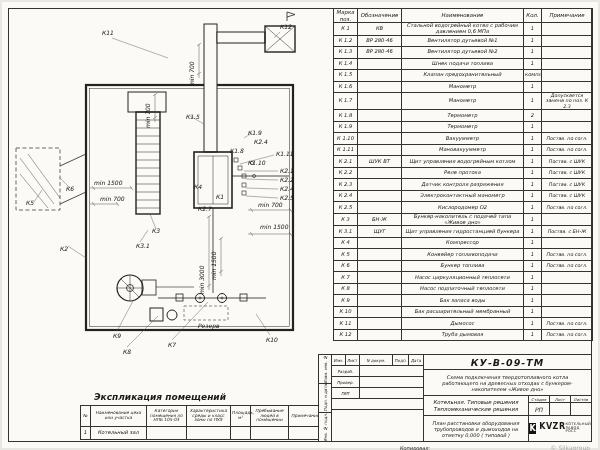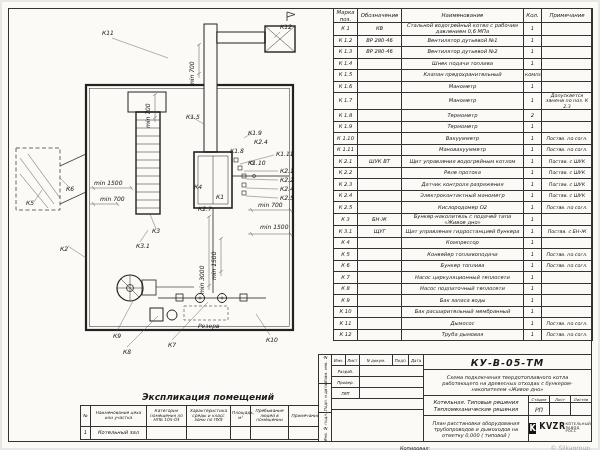--- a/index.html
+++ b/index.html
@@ -20,21 +20,21 @@
   .spec-wrap{position:absolute;top:6px;right:6px;width:259px;}
   table.spec{border-collapse:collapse;table-layout:fixed;width:259px;font-size:5.2px;font-style:italic;}
   table.spec th,table.spec td{border:0.7px solid #333;padding:0 1px;line-height:1.12;overflow:hidden;text-align:center;vertical-align:middle;font-weight:normal;}
   table.spec th{font-size:5.4px;height:13px;}
   table.spec td{height:10.5px;}
   table.spec td.c-name{text-align:center;}
   table.spec td.c-note{font-size:4.8px;}
 
   
   .expl{position:absolute;left:78px;bottom:8px;width:242px;}
-  .expl-title{font-size:9px;font-style:italic;font-weight:bold;margin:0 0 3px 14px;text-align:center;}
+  .expl-title{font-size:9px;font-style:italic;font-weight:bold;margin:0 0 3px 14px;}
   table.expl-t{border-collapse:collapse;table-layout:fixed;width:242px;font-style:italic;}
   table.expl-t th,table.expl-t td{border:0.7px solid #333;padding:0 1px;text-align:center;vertical-align:middle;font-weight:normal;line-height:1.1;}
   table.expl-t th{font-size:4.3px;height:20px;}
   table.expl-t td{font-size:5.2px;height:12px;}
 
   
   .tb{position:absolute;right:6px;bottom:6px;width:259px;height:86px;border:1px solid #333;display:flex;font-style:italic;background:#fbfaf6;}
   .tb *{box-sizing:border-box;}
   .tb-left{width:92px;border-right:1px solid #333;display:flex;flex-direction:column;}
   .tb-lrow{display:flex;border-bottom:0.7px solid #333;height:11px;font-size:4px;align-items:center;}
@@ -467,21 +467,21 @@
         <div class="tb-lc" style="flex:1"></div>
       </div>
       <div class="tb-lrow">
         <div class="tb-lc w28">ГИП</div>
         <div class="tb-lc" style="flex:1"></div>
       </div>
       <div class="tb-lrow"></div>
       <div class="tb-lrow"></div>
     </div>
     <div class="tb-right">
-      <div class="tb-doc">КУ-В-05-ТМ</div>
+      <div class="tb-doc">КУ-В-09-ТМ</div>
       <div class="tb-scheme">Схема подключения твердотопливного котла работающего на древесных отходах с бункером-накопителем «Живое дно»</div>
       <div class="tb-mid">
         <div class="tb-obj">
           <span>Котельная. Типовые решения</span>
           <span>Тепломеханические решения</span>
         </div>
         <div class="tb-stage">
           <div class="tb-stage-h">
             <div class="tb-sc">Стадия</div>
             <div class="tb-sc">Лист</div>

